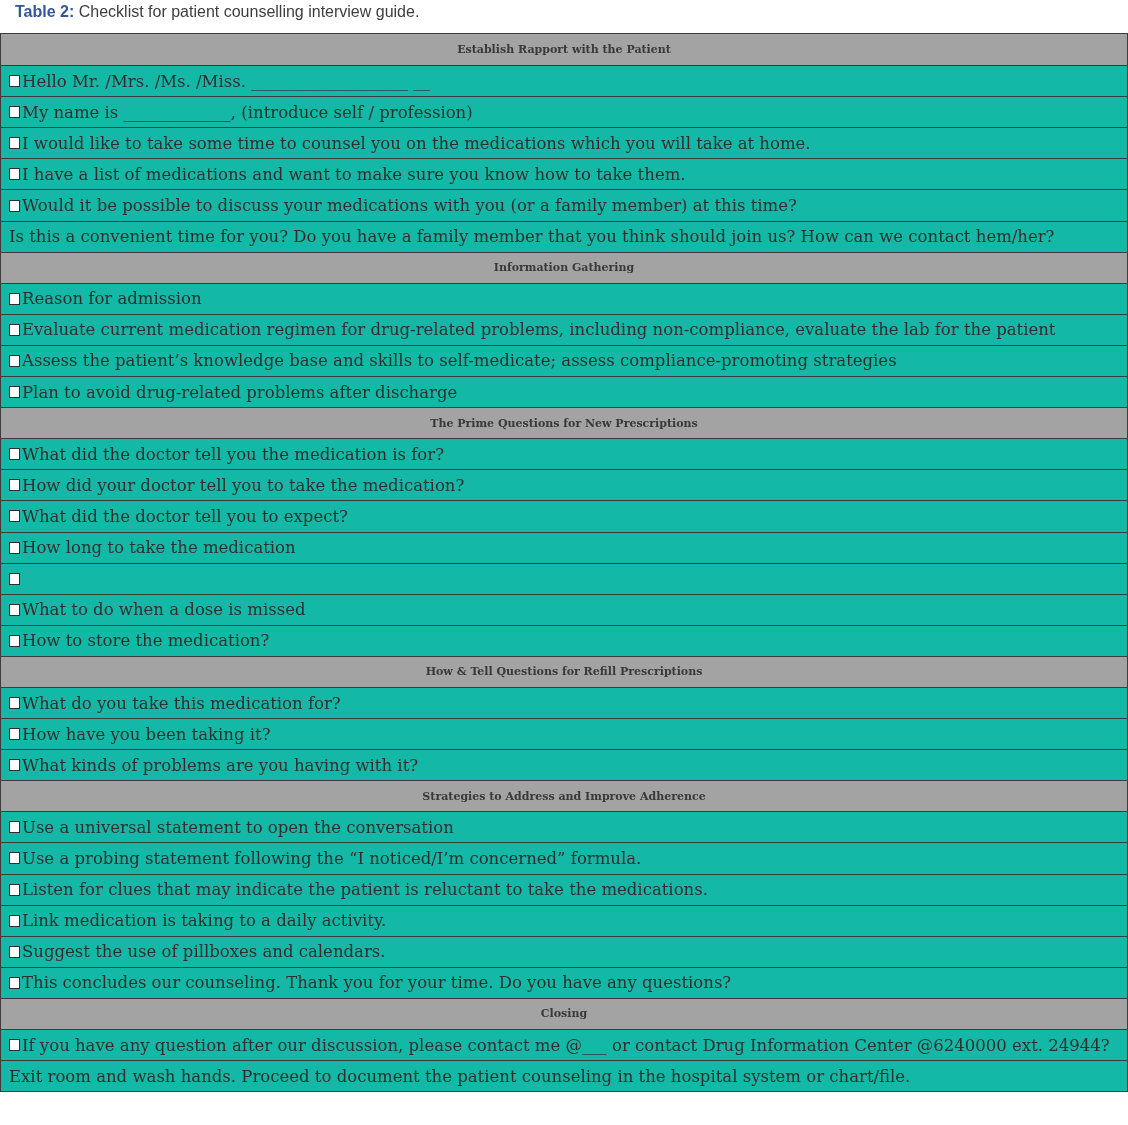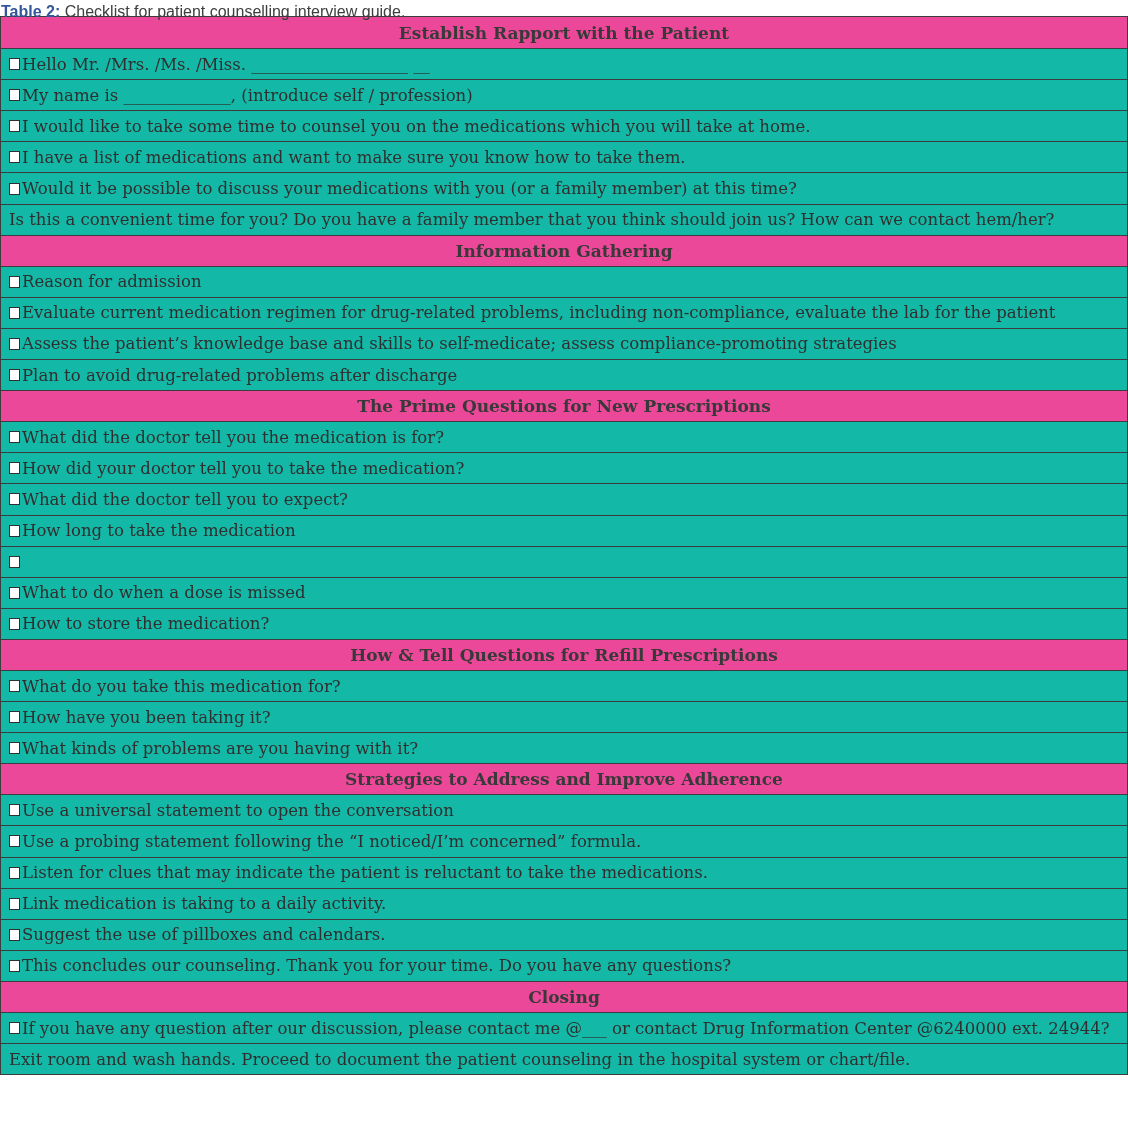--- a/index.html
+++ b/index.html
@@ -4,22 +4,22 @@
 <style>
   html, body { margin: 0; padding: 0; background: #ffffff; }
   .page {
     width: 1128px;
     height: 1125px;
     box-sizing: border-box;
     font-family: "DejaVu Serif", serif;
   }
   .caption {
     box-sizing: border-box;
-    height: 16px;
-    padding: 3px 0 0 1px;
+    height: 33px;
+    padding: 3px 0 0 15px;
     font-family: "Liberation Sans", sans-serif;
     font-size: 16px;
     color: #3e3e3e;
   }
   .cap-label { font-weight: bold; color: #34569b; }
   .checklist-table {
     box-sizing: border-box;
     width: 1128px;
     border: 1.5px solid #3c3c3c;
     background: #ffffff;
@@ -34,23 +34,23 @@
     color: #2f2f2f;
     white-space: nowrap;
     overflow: hidden;
     border-top: 1.5px solid #3c3c3c;
     background: #14b8a6;
   }
   .trow:first-child { border-top: none; }
   .sec-header {
     justify-content: center;
     font-weight: bold;
-    font-size: 17px;
+    font-size: 11px;
     color: #393939;
-    background: #ec4899;
+    background: #a3a3a3;
   }
   .cb {
     display: inline-block;
     flex: none;
     width: 9px;
     height: 10px;
     border: 1px solid #2f2f2f;
     margin-right: 2px;
     background: #ffffff;
   }

